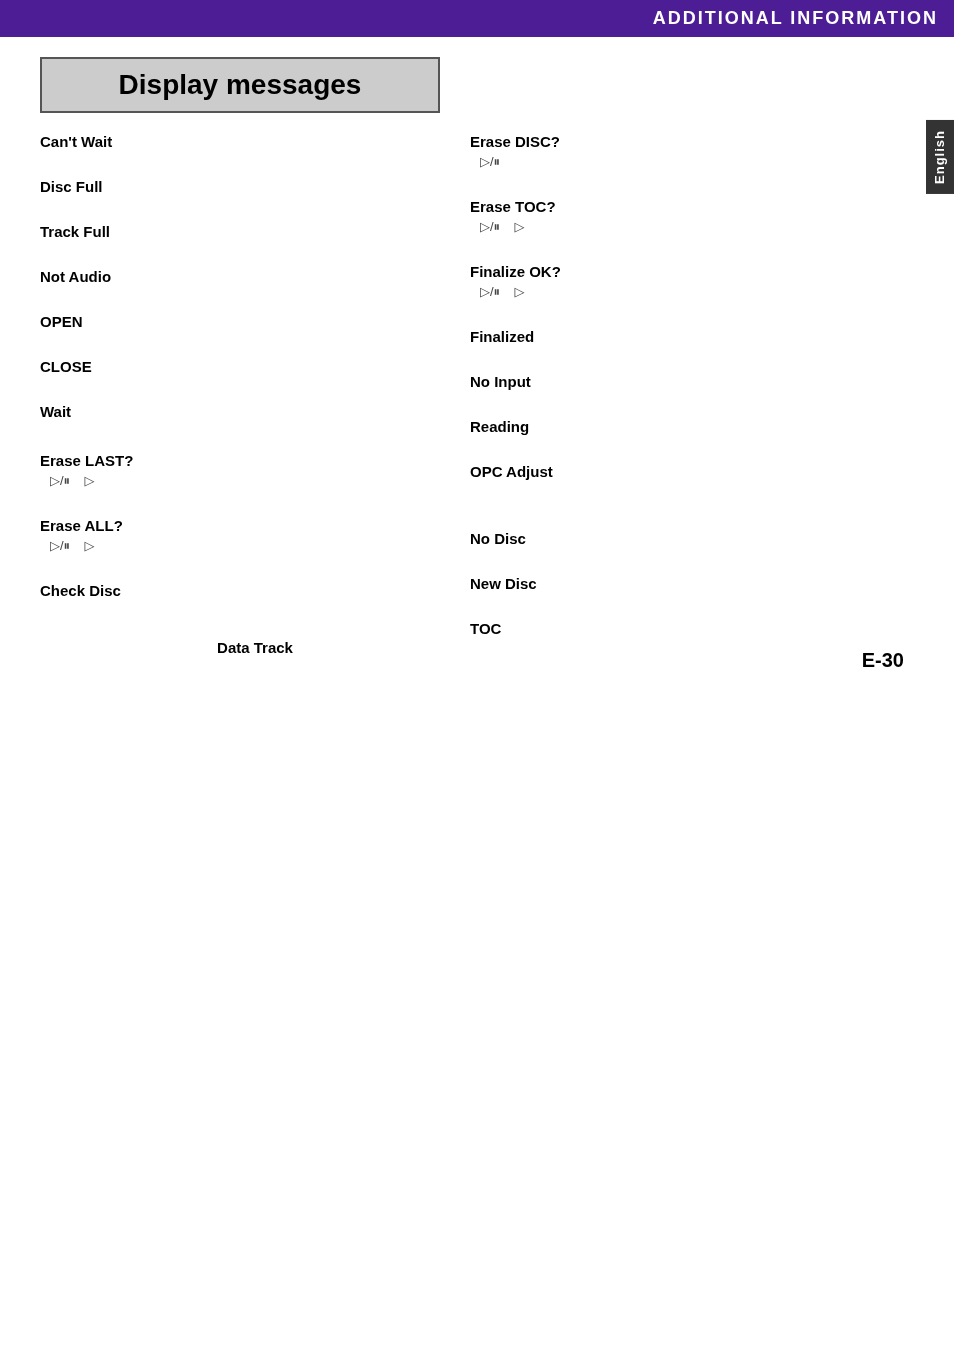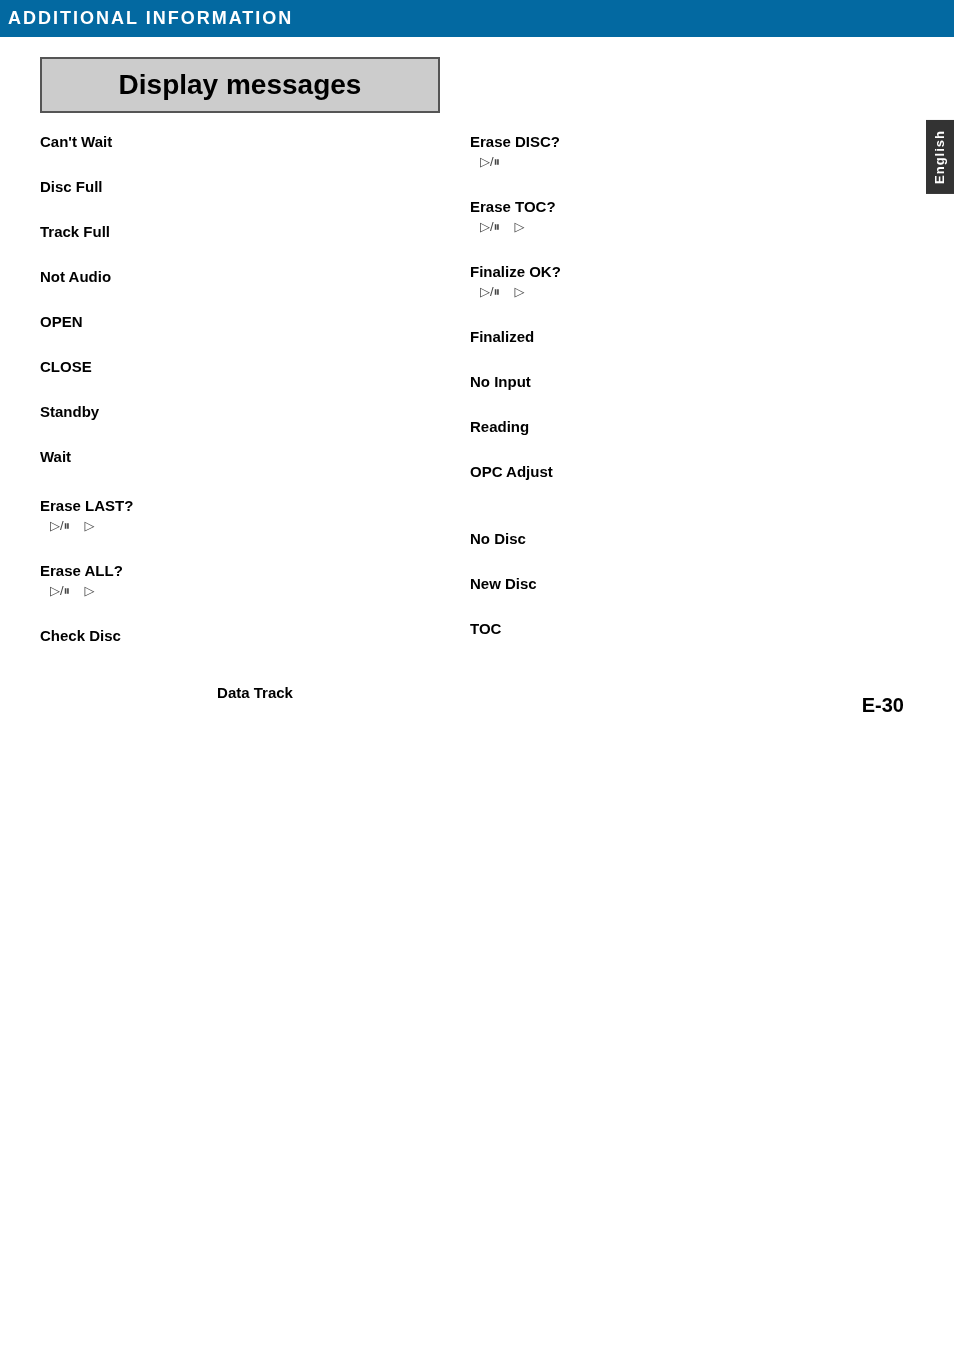--- a/index.html
+++ b/index.html
@@ -7,23 +7,23 @@
       width: 954px;
       min-height: 1348px;
       background: #fff;
       font-family: Arial, Helvetica, sans-serif;
       position: relative;
       overflow-x: hidden;
     }
 
     
     .header-bar {
-      background: #0369a1;
+      background: #4c1d95;
       color: #fff;
-      text-align: left;
+      text-align: right;
       padding: 8px 16px 8px 8px;
       font-size: 18px;
       font-weight: bold;
       letter-spacing: 2px;
     }
 
     
     .side-tab {
       position: absolute;
       top: 120px;
@@ -136,23 +136,20 @@
       </div>
 
       <div class="msg-item">
         <div class="msg-label">OPEN</div>
       </div>
 
       <div class="msg-item">
         <div class="msg-label">CLOSE</div>
       </div>
 
-      <div class="msg-item">
-        <div class="msg-label">Standby</div>
-      </div>
 
       <div class="msg-item" style="margin-bottom:32px;">
         <div class="msg-label">Wait</div>
       </div>
 
       <div class="msg-item">
         <div class="msg-label">Erase LAST?</div>
         <div class="msg-icons">▷/⏸&nbsp;&nbsp;&nbsp;&nbsp;▷</div>
       </div>
 

